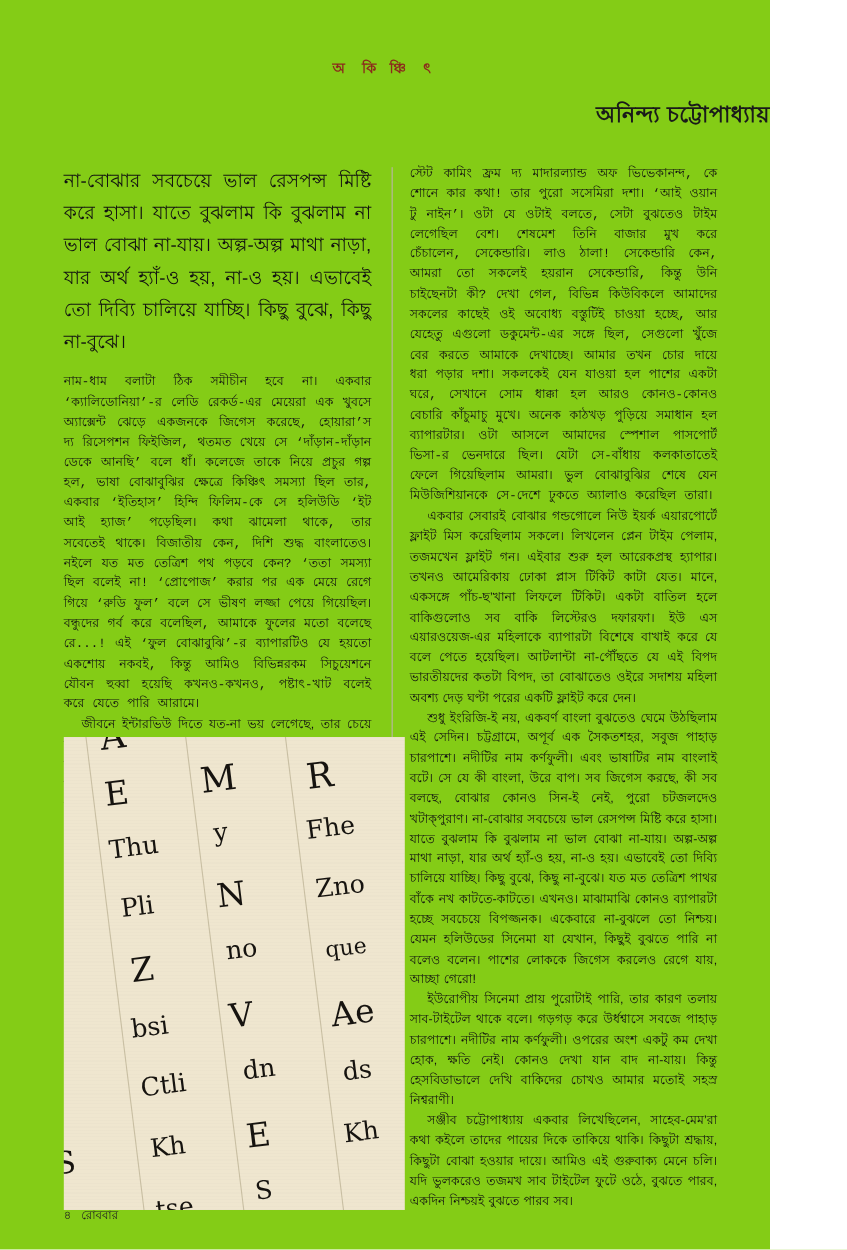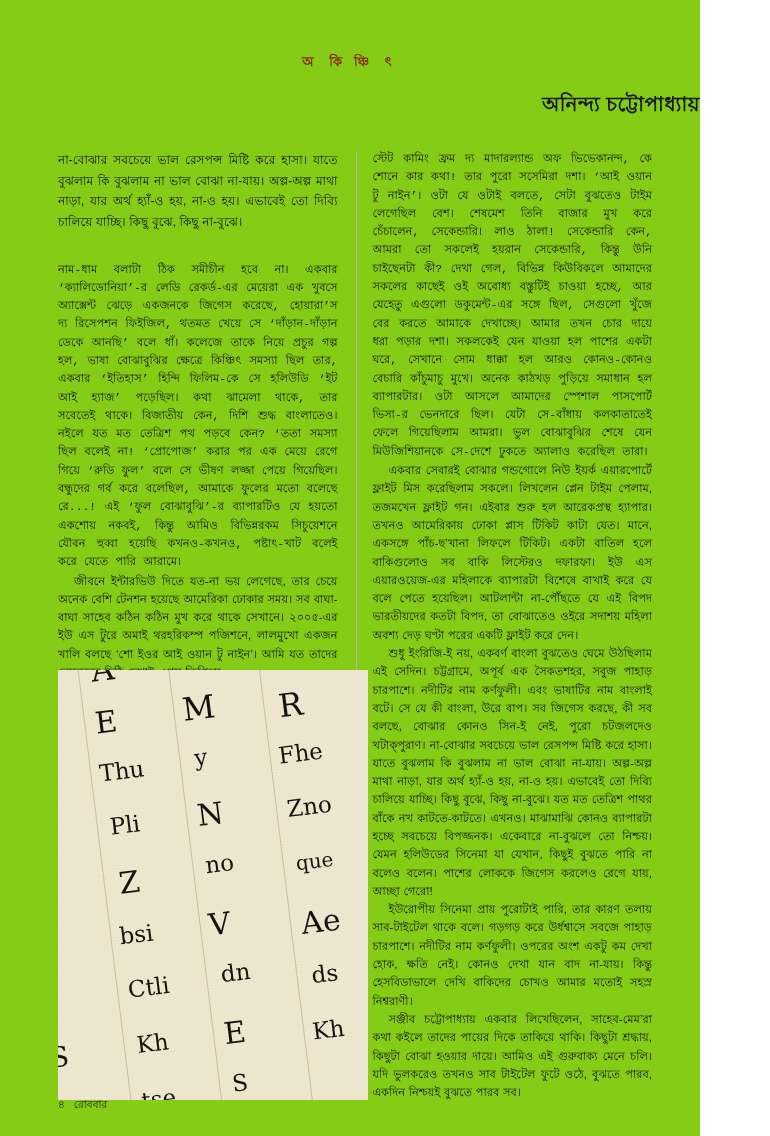--- a/index.html
+++ b/index.html
@@ -55,26 +55,26 @@
   .divider {
     width: 1px;
     background: #bbb5a8;
     margin: 2px 16px 0 0;
     align-self: stretch;
   }
   .col-right {
     padding-left: 0px;
   }
   .standfirst {
-    font-size: 12px;
+    font-size: 17px;
     line-height: 1.72;
     color: #111;
     text-align: justify;
     font-family: "Liberation Sans", sans-serif;
-    margin: 0 0 28px 0;
+    margin: 0 0 14px 0;
     letter-spacing: 0.1px;
   }
   p.body {
     font-size: 11.3px;
     line-height: 1.62;
     color: #111;
     text-align: justify;
     margin: 0;
     text-indent: 16px;
     font-family: "Liberation Sans", sans-serif;
@@ -208,21 +208,21 @@
       </div>
     </div>
 
     <div class="divider"></div>
 
     <div class="col col-right right-stack">
       <p class="body first">স্টেট কামিং ফ্রম দ্য মাদারল্যান্ড অফ ভিভেকানন্দ, কে শোনে কার কথা! তার পুরো সসেমিরা দশা। ‘আই ওয়ান টু নাইন’। ওটা যে ওটাই বলতে, সেটা বুঝতেও টাইম লেগেছিল বেশ। শেষমেশ তিনি বাজার মুখ করে চেঁচালেন, সেকেন্ডারি। লাও ঠালা! সেকেন্ডারি কেন, আমরা তো সকলেই হয়রান সেকেন্ডারি, কিন্তু উনি চাইছেনটা কী? দেখা গেল, বিভিন্ন কিউবিকলে আমাদের সকলের কাছেই ওই অবোধ্য বস্তুটিই চাওয়া হচ্ছে, আর যেহেতু এগুলো ডকুমেন্ট-এর সঙ্গে ছিল, সেগুলো খুঁজে বের করতে আমাকে দেখাচ্ছে। আমার তখন চোর দায়ে ধরা পড়ার দশা। সকলকেই যেন যাওয়া হল পাশের একটা ঘরে, সেখানে সোম ধাক্কা হল আরও কোনও-কোনও বেচারি কাঁচুমাচু মুখে। অনেক কাঠখড় পুড়িয়ে সমাধান হল ব্যাপারটার। ওটা আসলে আমাদের স্পেশাল পাসপোর্ট ভিসা-র ভেনদারে ছিল। যেটা সে-বাঁধায় কলকাতাতেই ফেলে গিয়েছিলাম আমরা। ভুল বোঝাবুঝির শেষে যেন মিউজিশিয়ানকে সে-দেশে ঢুকতে অ্যালাও করেছিল তারা।</p>
       <p class="body">একবার সেবারই বোঝার গন্ডগোলে নিউ ইয়র্ক এয়ারপোর্টে ফ্লাইট মিস করেছিলাম সকলে। লিখলেন প্লেন টাইম পেলাম, তজমখেন ফ্লাইট গন। এইবার শুরু হল আরেকপ্রস্থ হ্যাপার। তখনও আমেরিকায় ঢোকা প্লাস টিকিট কাটা যেত। মানে, একসঙ্গে পাঁচ-ছ’খানা লিফলে টিকিট। একটা বাতিল হলে বাকিগুলোও সব বাকি লিস্টেরও দফারফা। ইউ এস এয়ারওয়েজ-এর মহিলাকে ব্যাপারটা বিশেষে বাখাই করে যে বলে পেতে হয়েছিল। আটলান্টা না-পৌঁছতে যে এই বিপদ ভারতীয়দের কতটা বিপদ, তা বোঝাতেও ওইরে সদাশয় মহিলা অবশ্য দেড় ঘণ্টা পরের একটি ফ্লাইট করে দেন।</p>
       <p class="body">শুধু ইংরিজি-ই নয়, একবর্ণ বাংলা বুঝতেও ঘেমে উঠছিলাম এই সেদিন। চট্টগ্রামে, অপূর্ব এক সৈকতশহর, সবুজ পাহাড় চারপাশে। নদীটির নাম কর্ণফুলী। এবং ভাষাটির নাম বাংলাই বটে। সে যে কী বাংলা, উরে বাপ। সব জিগেস করছে, কী সব বলছে, বোঝার কোনও সিন-ই নেই, পুরো চটজলদেও খটাক্পুরাণ। না-বোঝার সবচেয়ে ভাল রেসপন্স মিষ্টি করে হাসা। যাতে বুঝলাম কি বুঝলাম না ভাল বোঝা না-যায়। অল্প-অল্প মাথা নাড়া, যার অর্থ হ্যাঁ-ও হয়, না-ও হয়। এভাবেই তো দিব্যি চালিয়ে যাচ্ছি। কিছু বুঝে, কিছু না-বুঝে। যত মত তেত্রিশ পাথর বাঁকে নখ কাটতে-কাটতে। এখনও। মাঝামাঝি কোনও ব্যাপারটা হচ্ছে সবচেয়ে বিপজ্জনক। একেবারে না-বুঝলে তো নিশ্চয়। যেমন হলিউডের সিনেমা যা যেখান, কিছুই বুঝতে পারি না বলেও বলেন। পাশের লোককে জিগেস করলেও রেগে যায়, আচ্ছা গেরো!</p>
       <p class="body">ইউরোপীয় সিনেমা প্রায় পুরোটাই পারি, তার কারণ তলায় সাব-টাইটেল থাকে বলে। গড়গড় করে উর্ধশ্বাসে সবজে পাহাড় চারপাশে। নদীটির নাম কর্ণফুলী। ওপরের অংশ একটু কম দেখা হোক, ক্ষতি নেই। কোনও দেখা যান বাদ না-যায়। কিন্তু হেসবিডাভালে দেখি বাকিদের চোখও আমার মতোই সহস্র নিশ্বরাণী।</p>
-      <p class="body">সঞ্জীব চট্টোপাধ্যায় একবার লিখেছিলেন, সাহেব-মেম’রা কথা কইলে তাদের পায়ের দিকে তাকিয়ে থাকি। কিছুটা শ্রদ্ধায়, কিছুটা বোঝা হওয়ার দায়ে। আমিও এই গুরুবাক্য মেনে চলি। যদি ভুলকরেও তখনও সাব টাইটেল ফুটে ওঠে, বুঝতে পারব, একদিন নিশ্চয়ই বুঝতে পারব সব।</p>
+      <p class="body">সঞ্জীব চট্টোপাধ্যায় একবার লিখেছিলেন, সাহেব-মেম’রা কথা কইলে তাদের পায়ের দিকে তাকিয়ে থাকি। কিছুটা শ্রদ্ধায়, কিছুটা বোঝা হওয়ার দায়ে। আমিও এই গুরুবাক্য মেনে চলি। যদি ভুলকরেও তজমখ সাব টাইটেল ফুটে ওঠে, বুঝতে পারব, একদিন নিশ্চয়ই বুঝতে পারব সব।</p>
     </div>
 
   </div>
 
   <div class="folio">
     <span class="num">৪</span>
     <span>রোববার</span>
   </div>
 
 </div>

